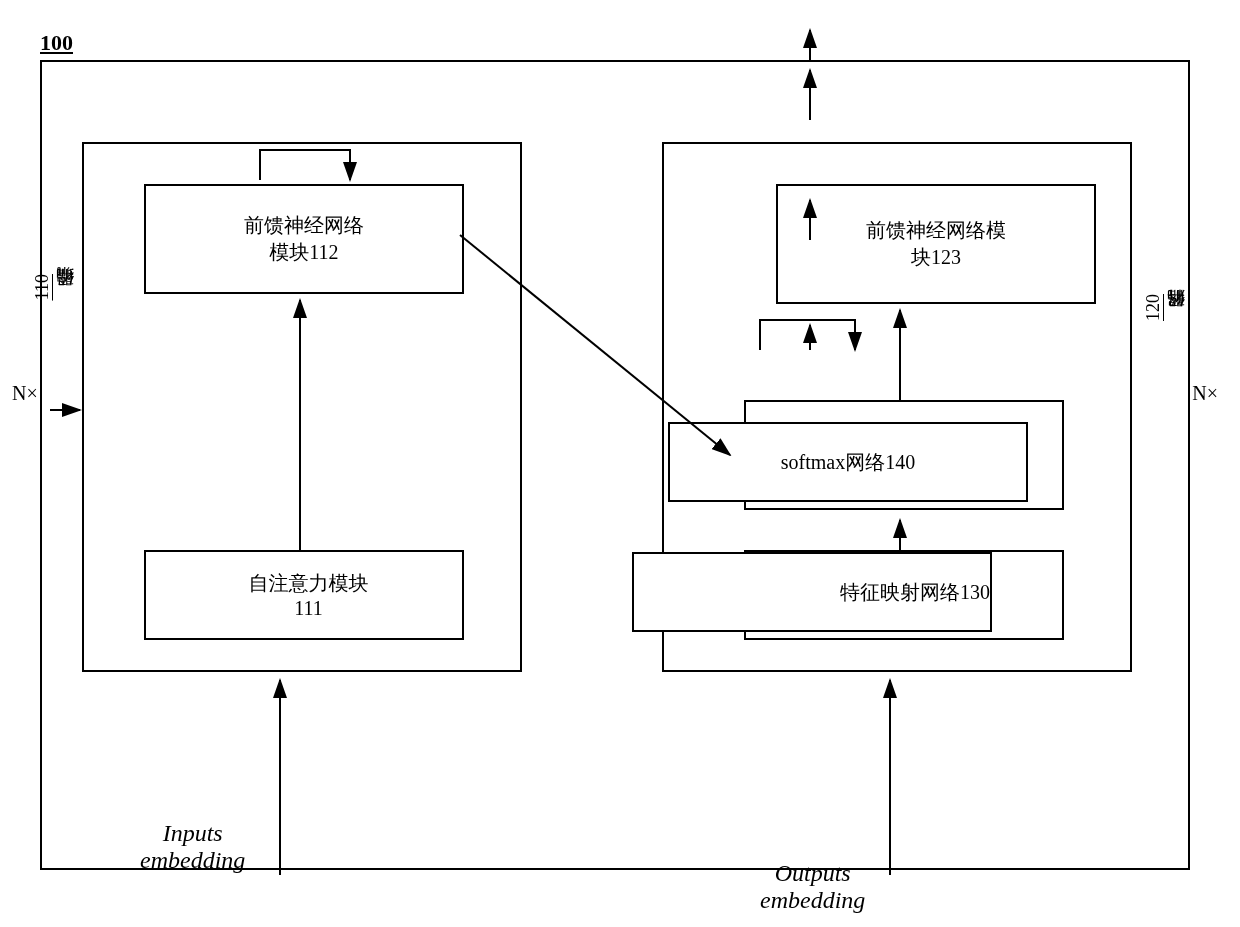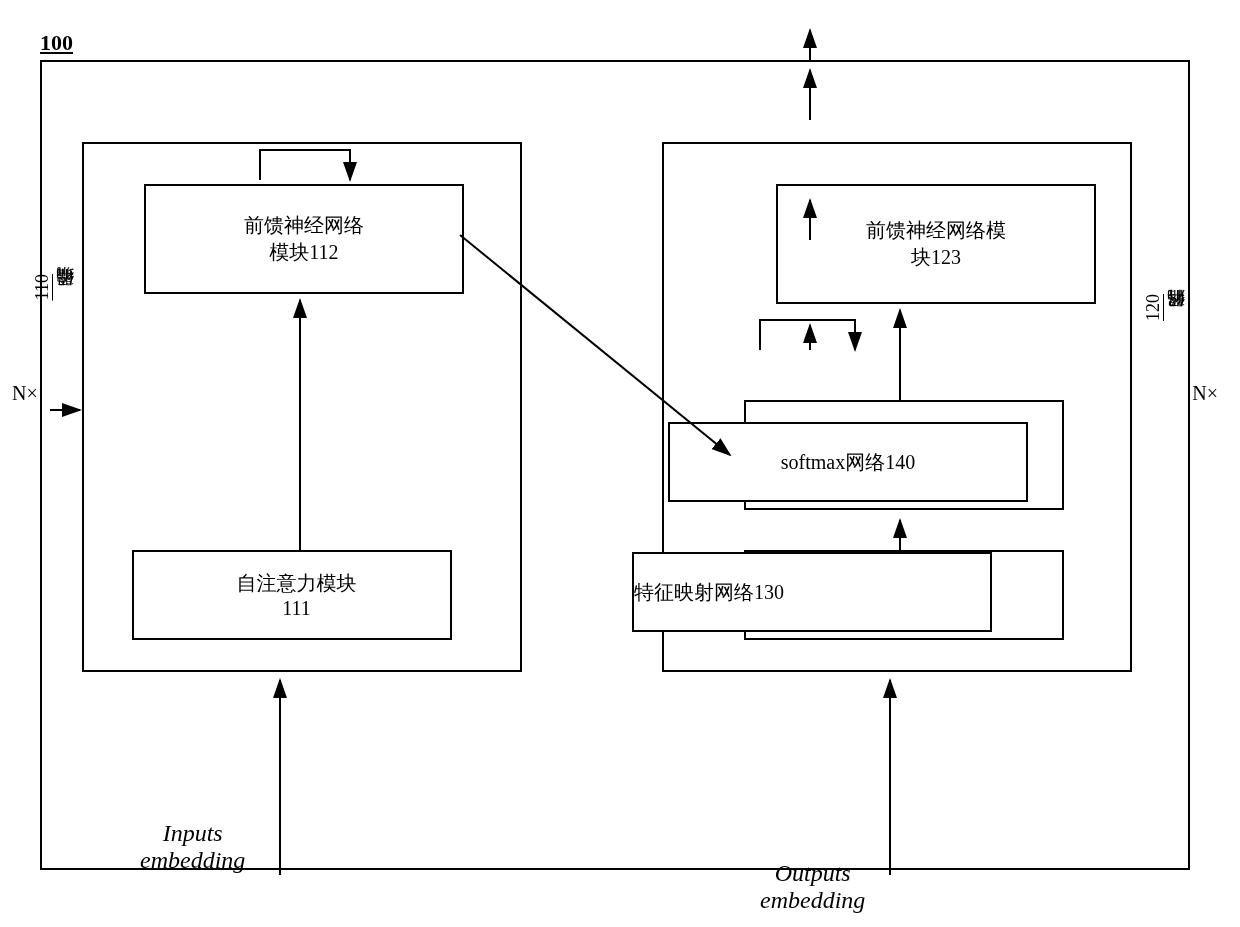--- a/index.html
+++ b/index.html
@@ -70,21 +70,21 @@
       text-align: center;
       font-size: 20px;
       background: #fff;
     }
 
     
     .self-attn-enc {
       width: 320px;
       height: 90px;
       bottom: 30px;
-      left: 48px;
+      left: 60px;
       padding-left: 9px;
     }
 
     
     .ff-enc {
       width: 320px;
       height: 110px;
       top: 40px;
       left: 60px;
     }
@@ -113,21 +113,21 @@
       left: 80px;
       margin-left: 32px;
     }
 
     
     .feat-map {
       position: absolute;
       border: 2px solid #000;
       display: flex;
       align-items: center;
-      justify-content: flex-start;
+      justify-content: flex-end;
       text-align: center;
       font-size: 20px;
       background: #fff;
     }
 
     
     .softmax-box {
       position: absolute;
       border: 2px solid #000;
       display: flex;

